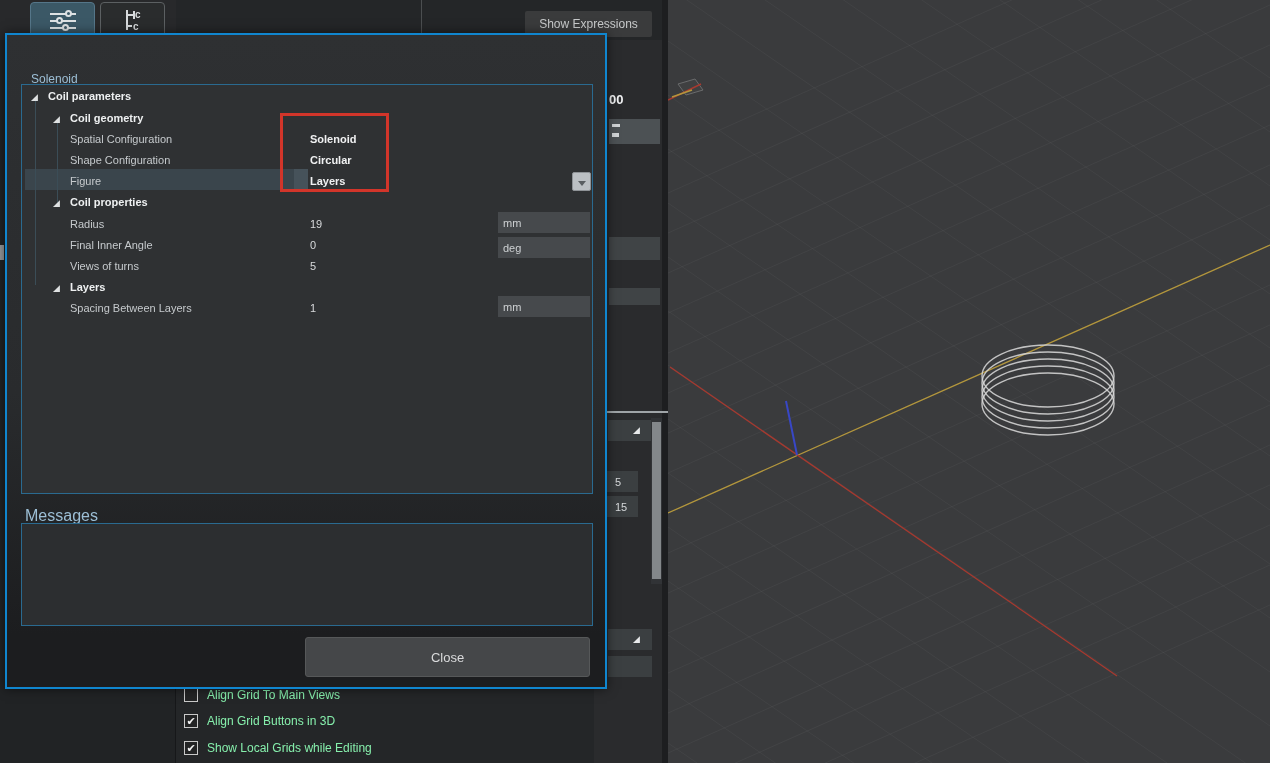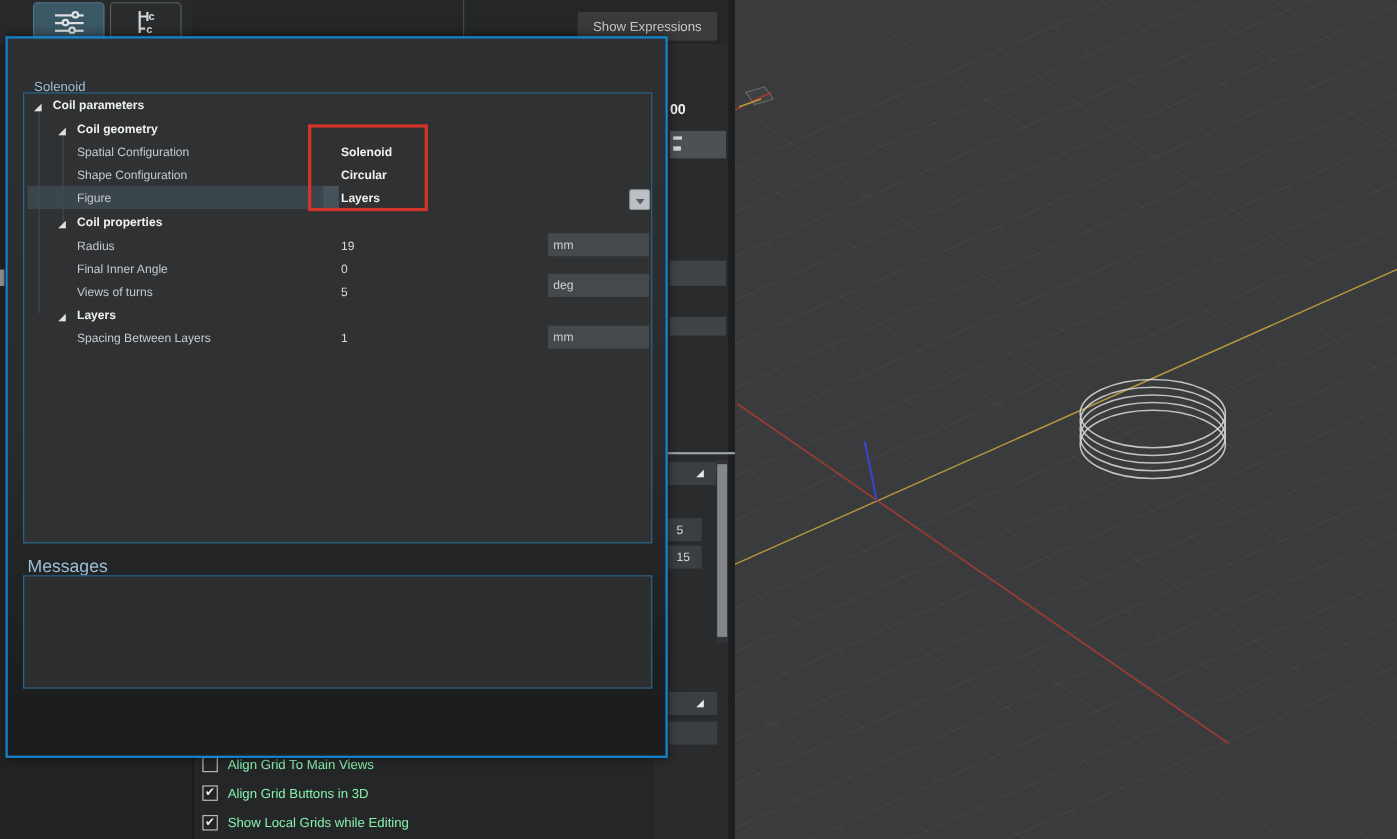--- a/index.html
+++ b/index.html
@@ -255,36 +255,37 @@
           </div>
           <div class="t-row" style="top: 132px;">
             <span class="t-label" style="left: 48px;">Radius</span>
             <span class="t-value">19</span>
           </div>
           <div class="unit-box" style="top: 127px;">mm</div>
           <div class="t-row" style="top: 153px;">
             <span class="t-label" style="left: 48px;">Final Inner Angle</span>
             <span class="t-value">0</span>
           </div>
-          <div class="unit-box" style="top: 164px;">deg</div>
+          <div class="unit-box" style="top: 152px;">deg</div>
           <div class="t-row" style="top: 174px;">
             <span class="t-label" style="left: 48px;">Views of turns</span>
             <span class="t-value">5</span>
           </div>
           <div class="t-row" style="top: 195px;">
             <span class="t-tri" style="left: 31px;">◢</span>
             <span class="t-label grp" style="left: 48px;">Layers</span>
           </div>
           <div class="t-row" style="top: 216px;">
             <span class="t-label" style="left: 48px;">Spacing Between Layers</span>
             <span class="t-value">1</span>
           </div>
           <div class="unit-box" style="top: 211px;">mm</div>
         </div>
       <div class="abs" id="figure-dropdown"></div>
     </div>
     <div class="abs" id="messages-label">Messages</div>
     <div class="abs" id="messages-box"></div>
+    <div class="abs" id="close-btn">Close</div>
   </div>
 
   <div class="abs" id="red-annotation" style="border-color: rgb(210, 53, 42);"></div>
 
 </div>
 
 </body></html>

